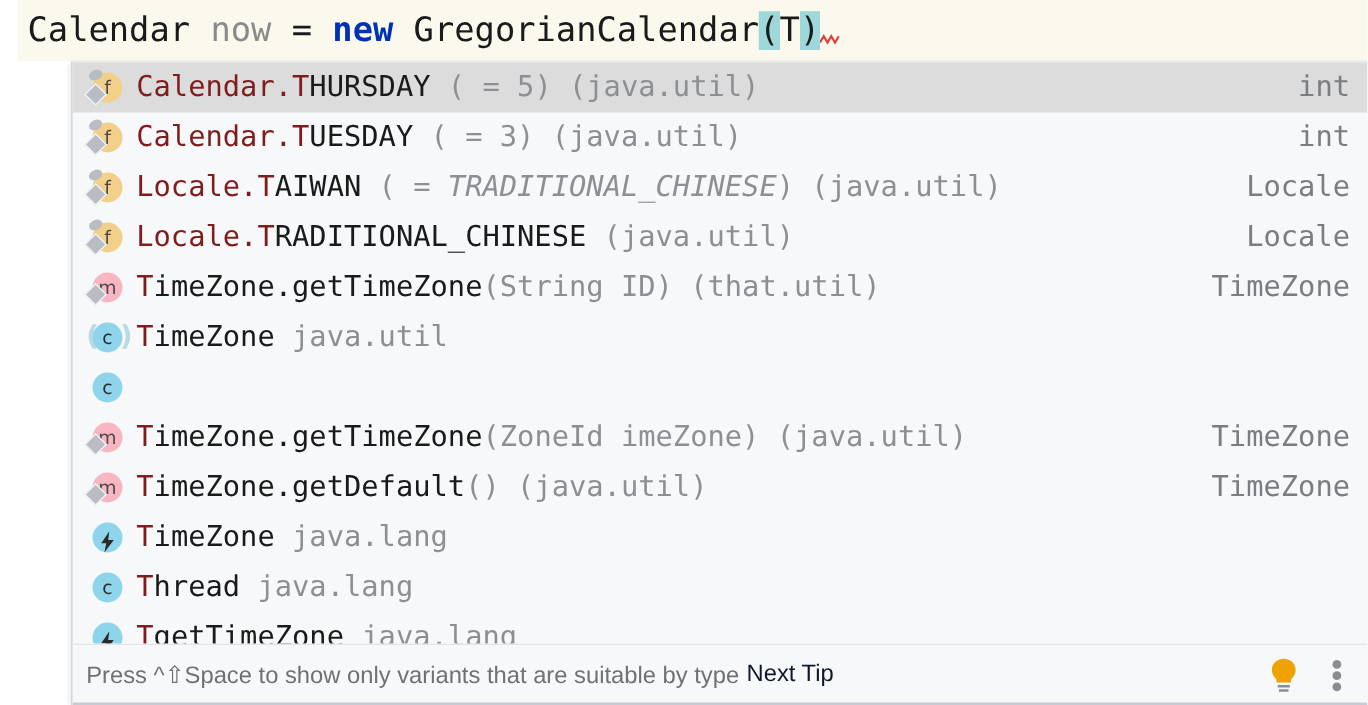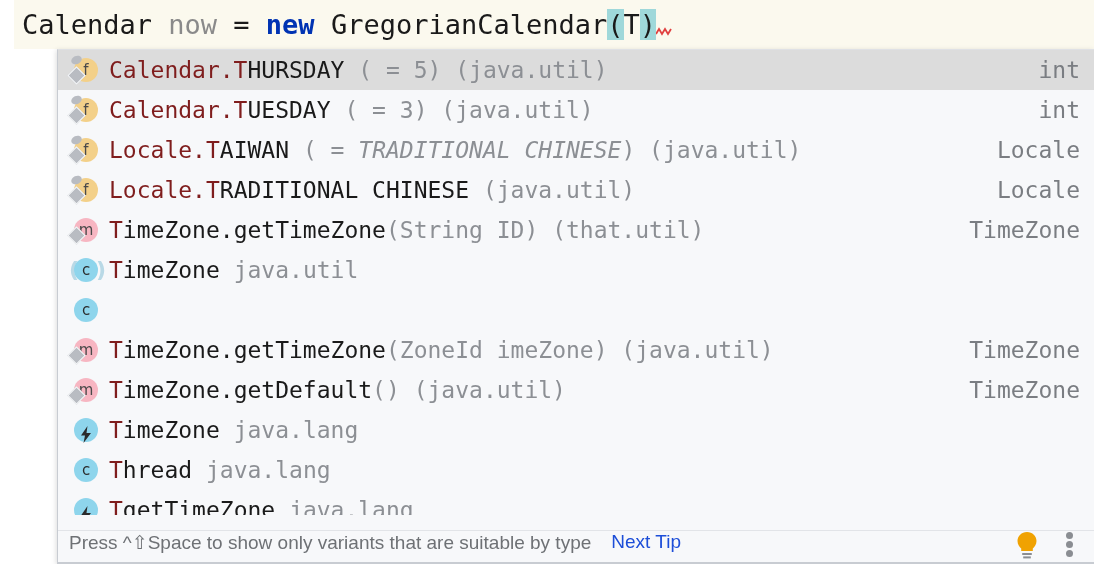--- a/index.html
+++ b/index.html
@@ -146,35 +146,36 @@
     position: absolute;
     left: 10px; top: 7px;
     width: 12px; height: 17px;
   }
 
   
   #status-bar {
     position: absolute;
     left: 0; bottom: 0;
     width: 1036px;
-    height: 34px;
+    height: 49px;
     background: #f7f8fa;
     border-top: 1px solid #e2e4e8;
     box-sizing: border-box;
     display: flex;
+    align-items: center;
     padding-left: 11px;
     padding-right: 14px;
     font-family: "Liberation Sans", sans-serif;
     font-size: 19px;
     color: #6e7175;
   }
   #status-text { white-space: pre; }
   #next-tip-link {
-    color: #1d4ed8;
-    margin-left: 20px;
+    color: #0f172a;
+    margin-left: 6px;
     cursor: pointer;
   }
   .status-spacer { flex: 1 1 auto; }
   #bulb-icon {
     width: 26px; height: 28px;
     position: relative;
     margin-right: 26px;
     cursor: pointer;
   }
   #kebab-icon {

